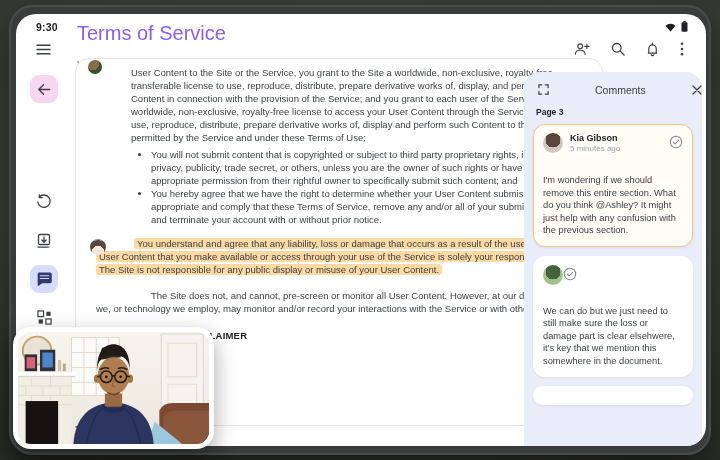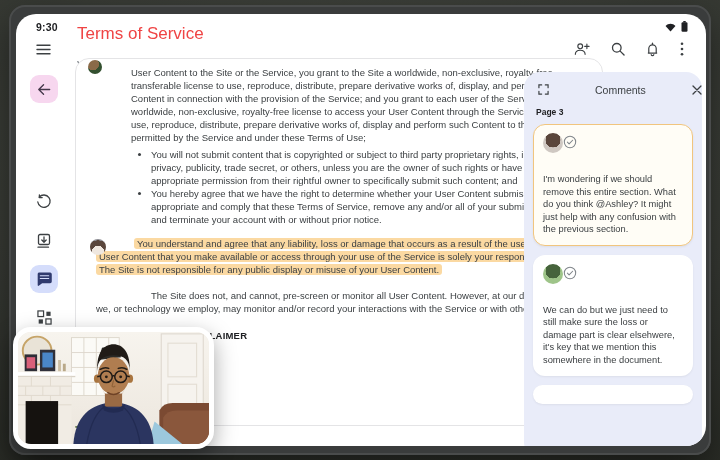--- a/index.html
+++ b/index.html
@@ -6,37 +6,37 @@
   html,body { width:720px; height:460px; overflow:hidden; }
   body{
     font-family:"Liberation Sans", sans-serif;
     background:
       radial-gradient(120% 95% at 50% 35%, #4c4f47 0%, #3a3d37 48%, #23251f 100%);
     position:relative;
   }
   
   .tablet{
     position:absolute; left:9px; top:5px; width:702px; height:450px;
-    background:#3a3c3c; border-radius:16px;
+    background:#3a3c3c; border-radius:24px;
     box-shadow: inset 0 0 0 2px #4a4c4c, 0 14px 40px rgba(0,0,0,.55);
     text-decoration: underline;
   }
   .screen{
     position:absolute; left:7px; top:9px; width:690px; height:432px;
     background:#ffffff; border-radius:20px; overflow:hidden;
   }
   
   .statusbar{ height:22px; display:flex; align-items:center; justify-content:space-between; padding:4px 18px 0 20px; }
   .statusbar .time{ font-size:10.5px; font-weight:700; color:#202124; letter-spacing:.2px;}
   .status-icons{ display:flex; align-items:center; gap:5px; }
   
   .appbar{ height:26px; display:flex; align-items:center; padding:0 20px 0 18px; }
   .iconbtn{ background:none; border:none; display:flex; align-items:center; justify-content:center; cursor:pointer; padding:2px;}
   .titles{ margin-left:24px; }
-  .doc-title{ font-size:17px; color:#ef4444; line-height:15px; font-weight:400;}
+  .doc-title{ font-size:20px; color:#8b5cf6; line-height:15px; font-weight:400;}
   .doc-subtitle{ font-size:13px; color:#80868b; margin-top:17px;}
   .appbar .actions{ margin-left:auto; display:flex; align-items:center; gap:17px; }
   
   .rail{ position:absolute; left:0; top:46px; width:56px; bottom:0; background:#fff; }
   .railbtn{ position:absolute; left:14px; width:28px; height:28px; border:none; background:none;
     display:flex; align-items:center; justify-content:center; border-radius:9px; cursor:pointer;}
   .railbtn.pill-pink{ background:#F7D7EF; }
   .railbtn.pill-lav{ background:#D5DDFB; }
   
   .paper{
@@ -222,20 +222,24 @@
               <path d="M1 1l8 8M9 1l-8 8"></path>
             </svg>
         </button>
       </div>
       <div class="page-label">Page 3</div>
       <div class="cards">
 
           <div class="card hl">
             <div class="chead">
               <span class="cavatar" style="background: radial-gradient(circle at 50% 35%, rgb(90, 70, 60) 0px, rgb(90, 70, 60) 45%, rgb(207, 200, 194) 46%, rgb(207, 200, 194) 100%);"></span>
+              <span class="cmeta">
+                <div class="cname">Kia Gibson</div>
+                <div class="ctime">5 minutes ago</div>
+              </span>
               <button class="cresolve">
                 <svg width="14" height="14" viewBox="0 0 16 16" fill="none" stroke="#80868b" stroke-width="1.2">
                   <circle cx="8" cy="8" r="6.5"></circle>
                   <path d="M5 8.2l2 2 4-4.2" stroke-linecap="round" stroke-linejoin="round"></path>
                 </svg>
               </button>
             </div>
             <div class="cbody">I'm wondering if we should remove this entire section. What do you think @Ashley? It might just help with any confusion with the previous section.</div>
           </div>
 

